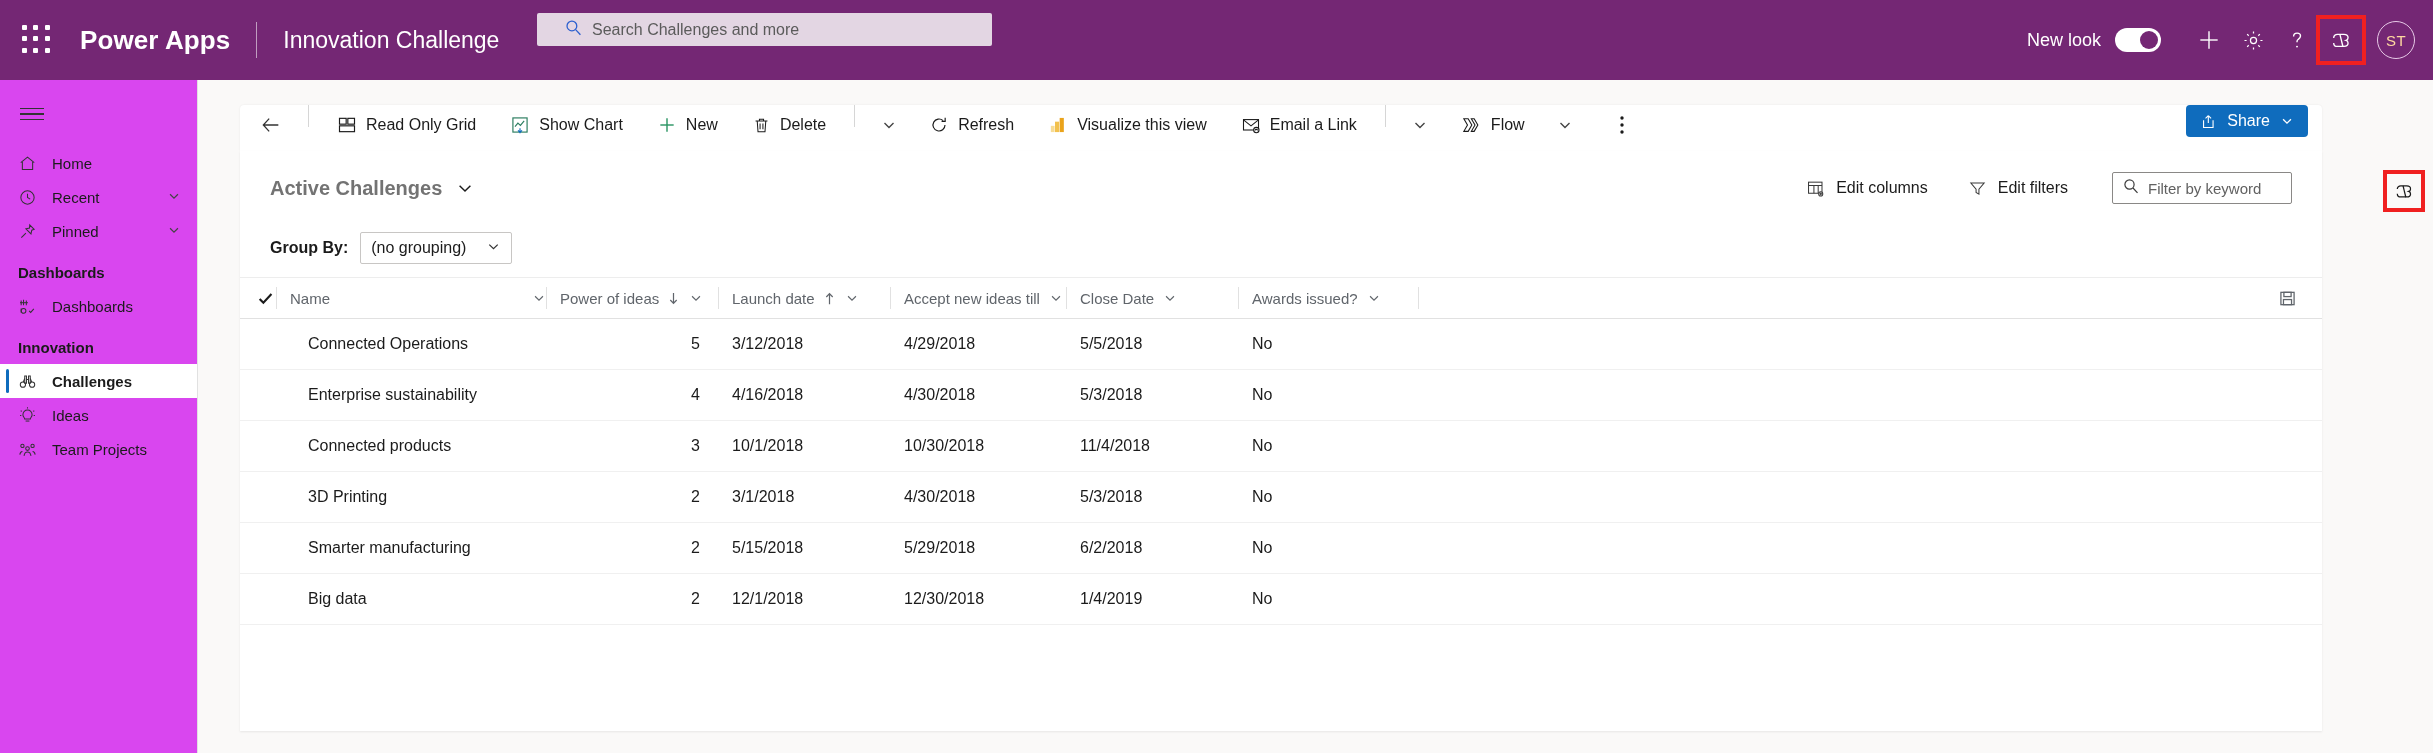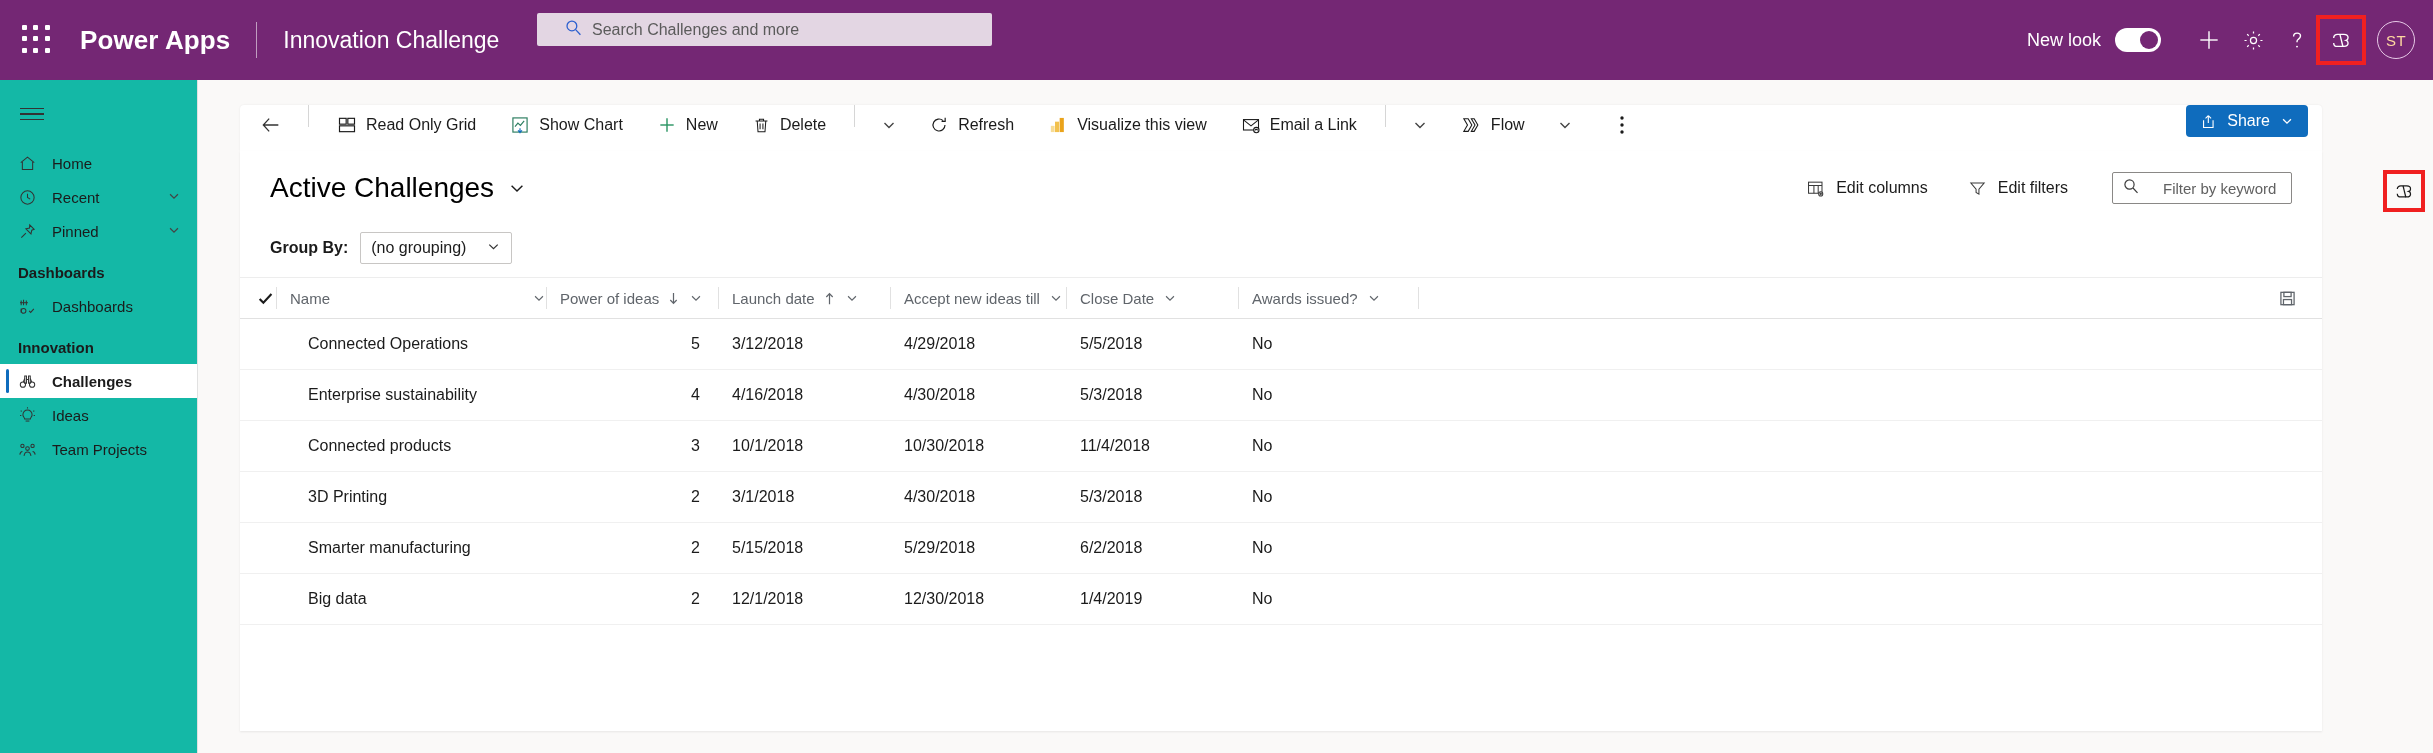--- a/index.html
+++ b/index.html
@@ -68,21 +68,21 @@
     width: 38px; height: 38px; border-radius: 50%;
     border: 1.5px solid #e7c9e7; color: #ffd9a0;
     display: flex; align-items: center; justify-content: center;
     font-size: 15px; margin-left: 14px; cursor: pointer; letter-spacing:.5px;
   }
 
   
   .sidebar {
     position: absolute; top: 80px; left: 0;
     width: 198px; height: 673px;
-    background: #14b8a6; border-right: 1px solid #e1e1e1;
+    background: #d946ef; border-right: 1px solid #e1e1e1;
     padding-top: 8px;
   }
   .hamburger {
     width: 44px; height: 44px; margin: 4px 0 10px 10px;
     display: flex; flex-direction: column; justify-content: center;
     gap: 4px; padding: 0 10px; cursor: pointer;
   }
   .hamburger i { height: 1.6px; background: #333; display: block; }
   .nav-item {
     height: 34px; display: flex; align-items: center;
@@ -143,33 +143,33 @@
   
   .panel {
     position: absolute; top: 71px; left: 42px;
     width: 2082px; height: 580px; background: #fff;
     box-shadow: 0 1px 2px rgba(0,0,0,.08);
   }
   .view-head {
     height: 74px; display: flex; align-items: center; padding: 0 0 0 30px;
   }
   .view-title {
-    font-size: 28px; font-weight: normal; color: #000000; white-space: nowrap;
+    font-size: 20px; font-weight: bold; color: #737373; white-space: nowrap;
   }
   .view-chev { margin-left: 14px; display: flex; cursor: pointer; color: #1b1b1b; }
   .view-tools { margin-left: auto; display: flex; align-items: center; padding-right: 30px; }
   .tool { display: flex; align-items: center; font-size: 16px; color: #1b1b1b; cursor: pointer; margin-left: 40px; white-space: nowrap; }
   .tool .ico { margin-right: 11px; display: flex; align-items: center; }
   .kw-wrap {
     margin-left: 44px; width: 180px; height: 32px;
     border: 1px solid #8a8886; border-radius: 2px;
     display: flex; align-items: center; padding-left: 10px;
   }
   .kw-input {
-    border: none; outline: none; background: transparent; margin-left: 24px;
+    border: none; outline: none; background: transparent; margin-left: 9px;
     font-family: "Liberation Sans", sans-serif; font-size: 15px; color: #ef4444; width: 130px;
   }
   .kw-input::placeholder { color: #616161; }
 
   .groupby-row { display: flex; align-items: center; padding-left: 30px; height: 46px; }
   .groupby-label { font-size: 16px; font-weight: bold; color: #1b1b1b; margin-right: 12px; }
   .groupby-select {
     width: 152px; height: 32px; border: 1px solid #c8c6c4; border-radius: 2px;
     display: flex; align-items: center; padding: 0 10px; cursor: pointer;
     font-size: 16px; color: #1b1b1b; justify-content: space-between;

